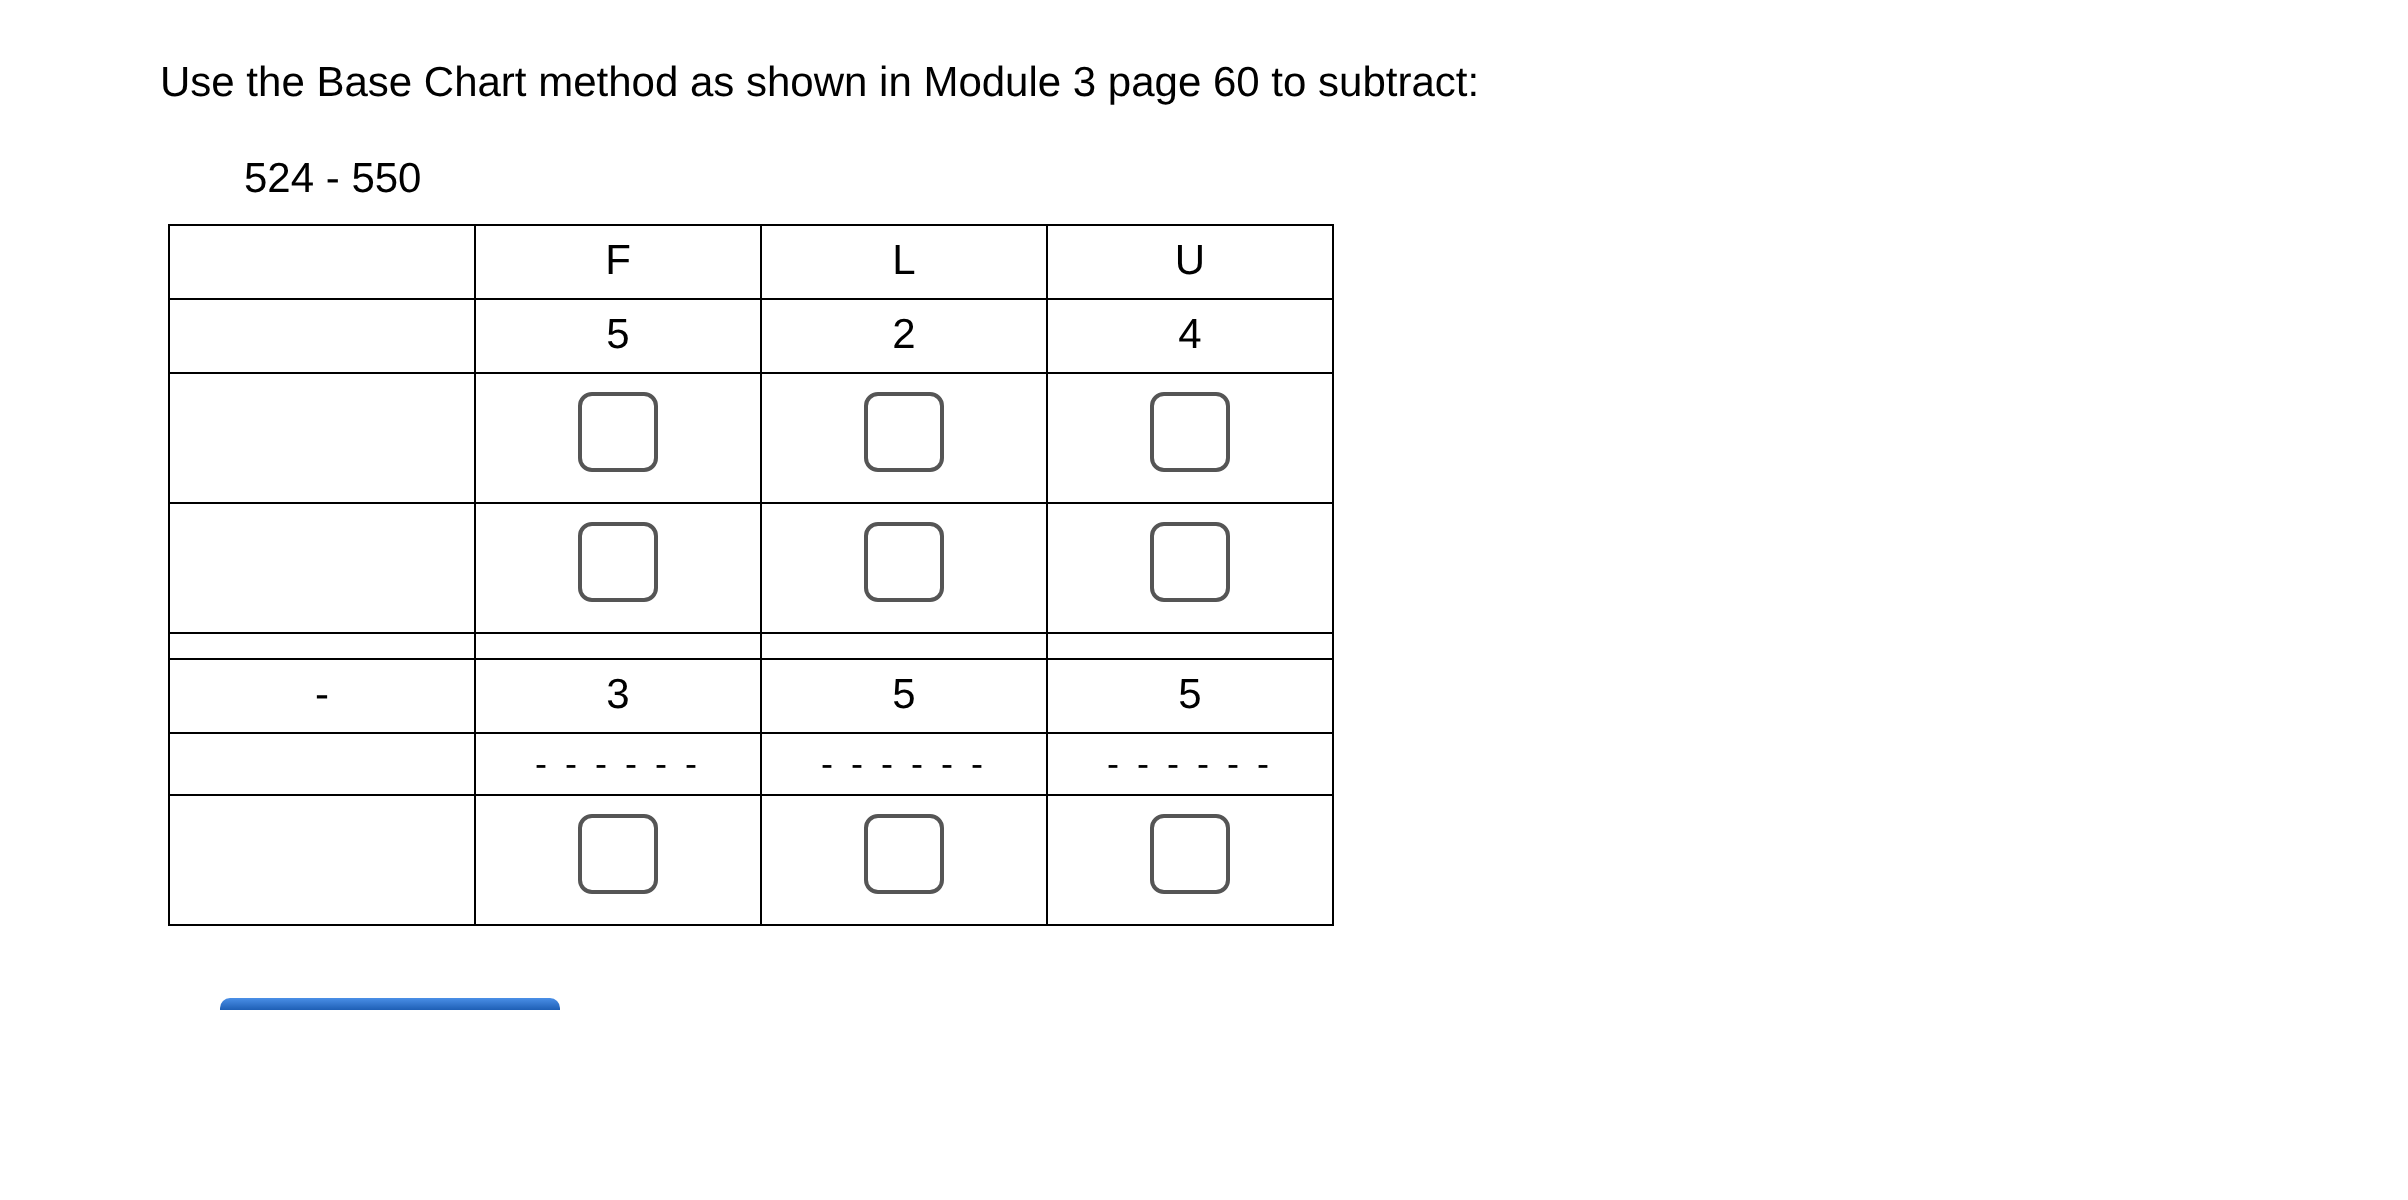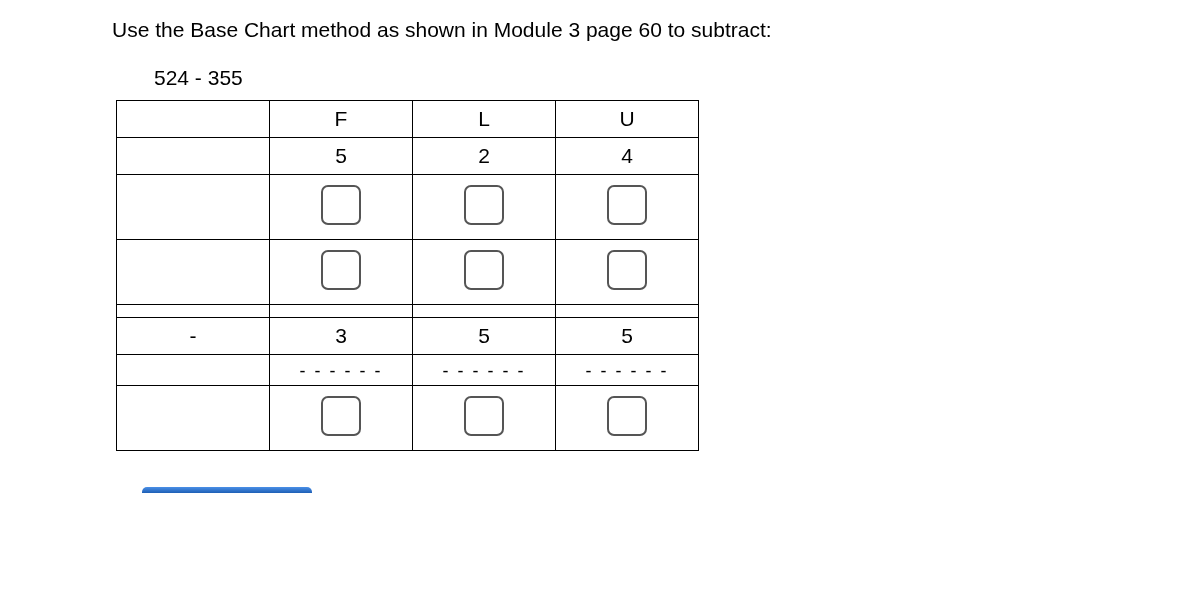--- a/index.html
+++ b/index.html
@@ -4,24 +4,23 @@
 <style>
   html, body {
     margin: 0;
     padding: 0;
     font-family: "Trebuchet MS", "Lucida Sans", Verdana, sans-serif;
     font-size: 21px;
     color: #000;
     background: #fff;
   }
   .wrap {
-    padding: 18px 0 0 80px;
+    padding: 30px 0 0 80px;
     width: 994px;
     box-sizing: border-box;
-    margin-left: 32px;
   }
   .instr {
     margin: 0 0 24px 0;
     font-size: 21px;
   }
   .expr {
     margin: 0 0 10px 42px;
     font-size: 21px;
     font-weight: 400;
   }
@@ -71,21 +70,21 @@
     background: linear-gradient(#4a8fe7, #1e5fb5);
     border-radius: 5px 5px 0 0;
     margin: 36px 0 0 30px;
   }
 </style>
 </head>
 <body>
 
 <div class="wrap">
   <p class="instr">Use the Base Chart method as shown in Module 3 page 60 to subtract:</p>
-  <p class="expr">524 - 355</p>
+  <p class="expr">524 - 550</p>
 
   <table class="base">
     <tbody>
         <tr class="hdr">
       <td class="c0"></td>
       <td class="c1">F</td>
       <td class="c2">L</td>
       <td class="c3">U</td>
     </tr>
     <tr class="num">

